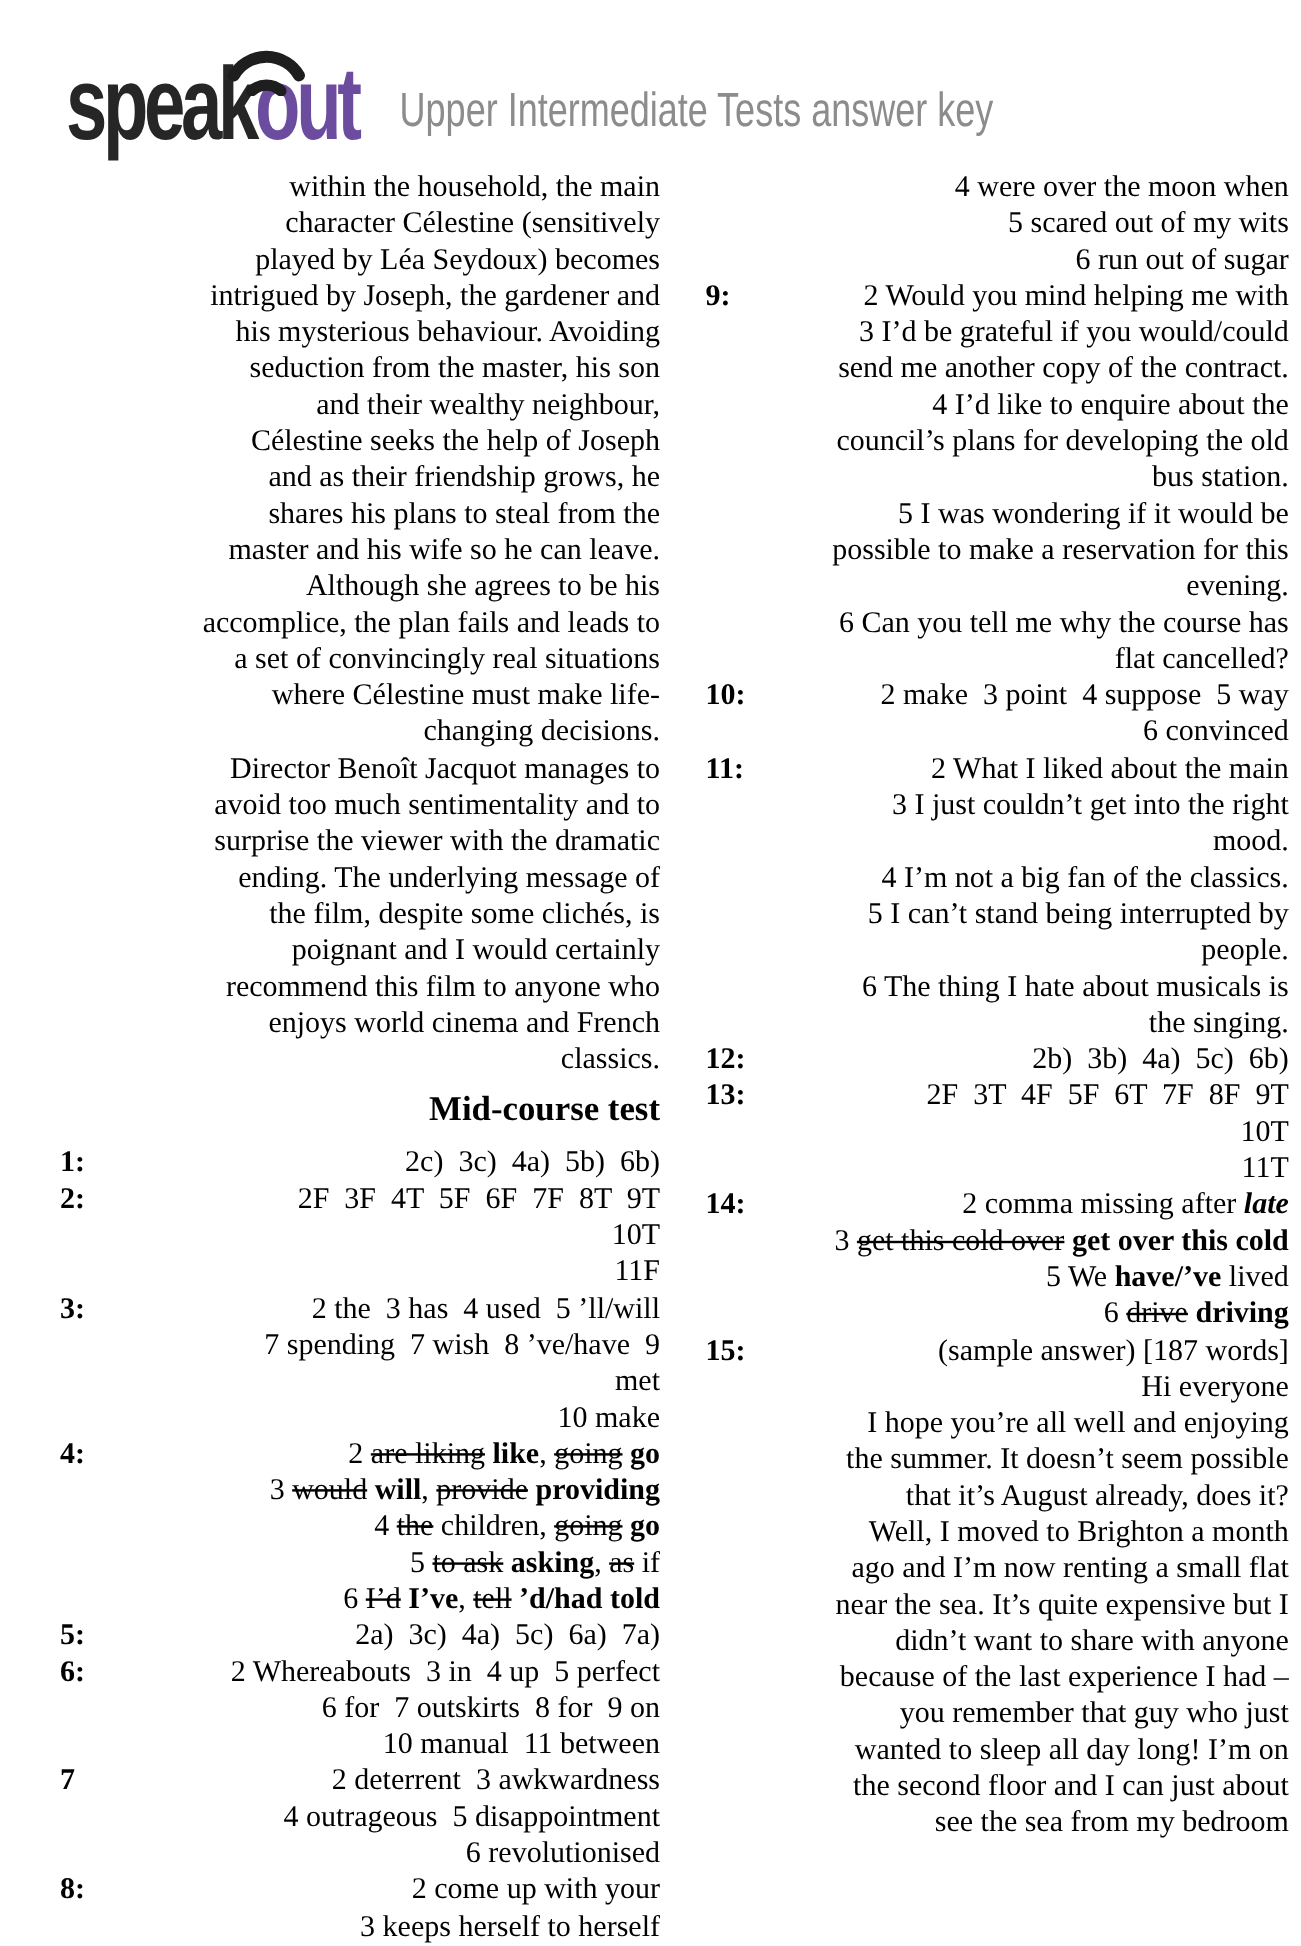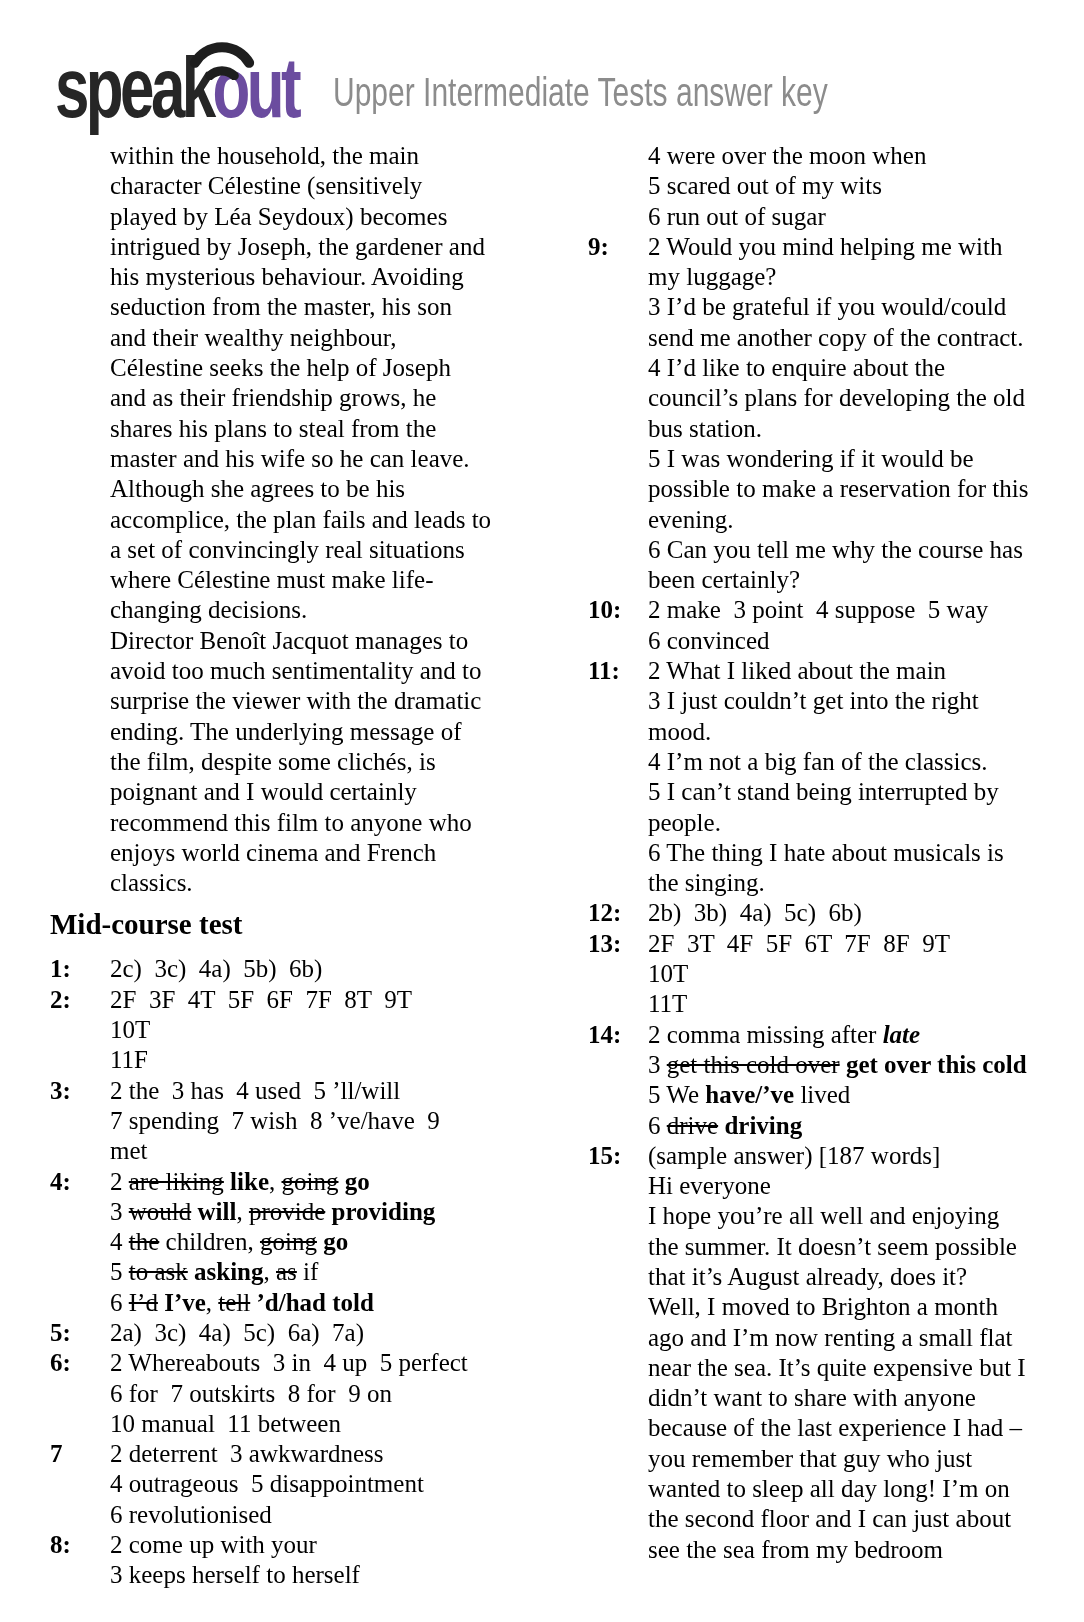--- a/index.html
+++ b/index.html
@@ -5,20 +5,21 @@
   * { margin:0; padding:0; box-sizing:border-box; }
   html, body { background:#ffffff; }
   .page {
     position:relative;
     width:1084px; height:1622px;
     margin:0 auto;
     background:#ffffff;
     color:#000000;
     font-family:"Liberation Serif", "DejaVu Serif", serif;
     overflow:hidden;
+    text-align:right;
   }
   
   .header { position:absolute; left:0; top:0; width:1084px; height:132px; }
   .logo {
     position:absolute; left:55px; top:44px;
     font-family:"Liberation Sans", "DejaVu Sans", sans-serif;
     font-weight:bold; font-size:86px; line-height:1;
     letter-spacing:-5px; white-space:nowrap;
     transform:scaleX(0.72); transform-origin:left top;
   }
@@ -111,20 +112,21 @@
             <span class="marker">2:</span>
             <div class="answer-line">2F  3F  4T  5F  6F  7F  8T  9T</div>
             <div class="answer-line">10T</div>
             <div class="answer-line">11F</div>
           </div>
           <div class="answer-item">
             <span class="marker">3:</span>
             <div class="answer-line">2 the  3 has  4 used  5 ’ll/will</div>
             <div class="answer-line">7 spending  7 wish  8 ’ve/have  9</div>
             <div class="answer-line">met</div>
+            <div class="answer-line">10 make</div>
           </div>
           <div class="answer-item">
             <span class="marker">4:</span>
             <div class="answer-line"><span>2 </span><span class="strike">are liking</span><span> </span><span class="bold">like</span><span>, </span><span class="strike">going</span><span> </span><span class="bold">go</span></div>
             <div class="answer-line"><span>3 </span><span class="strike">would</span><span> </span><span class="bold">will</span><span>, </span><span class="strike">provide</span><span> </span><span class="bold">providing</span></div>
             <div class="answer-line"><span>4 </span><span class="strike">the</span><span> children, </span><span class="strike">going</span><span> </span><span class="bold">go</span></div>
             <div class="answer-line"><span>5 </span><span class="strike">to ask</span><span> </span><span class="bold">asking</span><span>, </span><span class="strike">as</span><span> if</span></div>
             <div class="answer-line"><span>6 </span><span class="strike">I’d</span><span> </span><span class="bold">I’ve</span><span>, </span><span class="strike">tell</span><span> </span><span class="bold">’d/had told</span></div>
           </div>
           <div class="answer-item">
@@ -153,31 +155,30 @@
     <section class="col-right">
       <div>
           <div class="answer-item">
             <div class="answer-line">4 were over the moon when</div>
             <div class="answer-line">5 scared out of my wits</div>
             <div class="answer-line">6 run out of sugar</div>
           </div>
           <div class="answer-item">
             <span class="marker">9:</span>
             <div class="answer-line">2 Would you mind helping me with</div>
-            <div class="answer-line">my luggage?</div>
             <div class="answer-line">3 I’d be grateful if you would/could</div>
             <div class="answer-line">send me another copy of the contract.</div>
             <div class="answer-line">4 I’d like to enquire about the</div>
             <div class="answer-line">council’s plans for developing the old</div>
             <div class="answer-line">bus station.</div>
             <div class="answer-line">5 I was wondering if it would be</div>
             <div class="answer-line">possible to make a reservation for this</div>
             <div class="answer-line">evening.</div>
             <div class="answer-line">6 Can you tell me why the course has</div>
-            <div class="answer-line">been certainly?</div>
+            <div class="answer-line">flat cancelled?</div>
           </div>
           <div class="answer-item">
             <span class="marker">10:</span>
             <div class="answer-line">2 make  3 point  4 suppose  5 way</div>
             <div class="answer-line">6 convinced</div>
           </div>
           <div class="answer-item">
             <span class="marker">11:</span>
             <div class="answer-line">2 What I liked about the main</div>
             <div class="answer-line">3 I just couldn’t get into the right</div>

